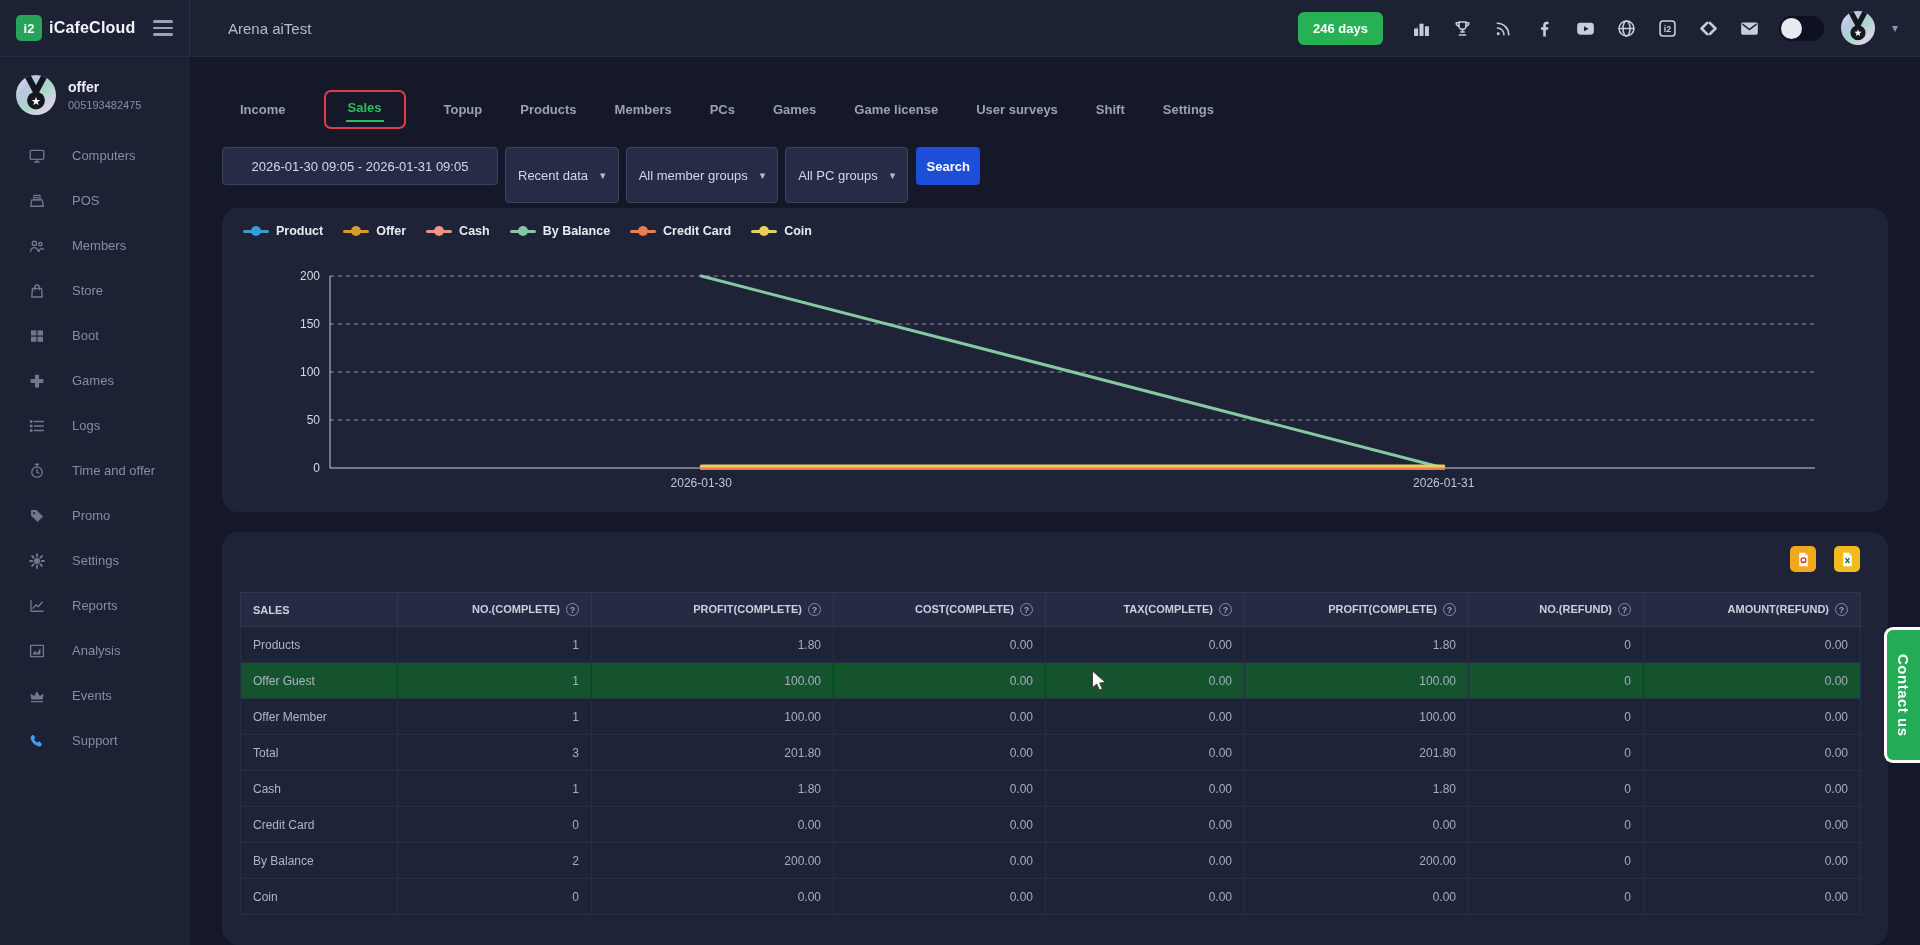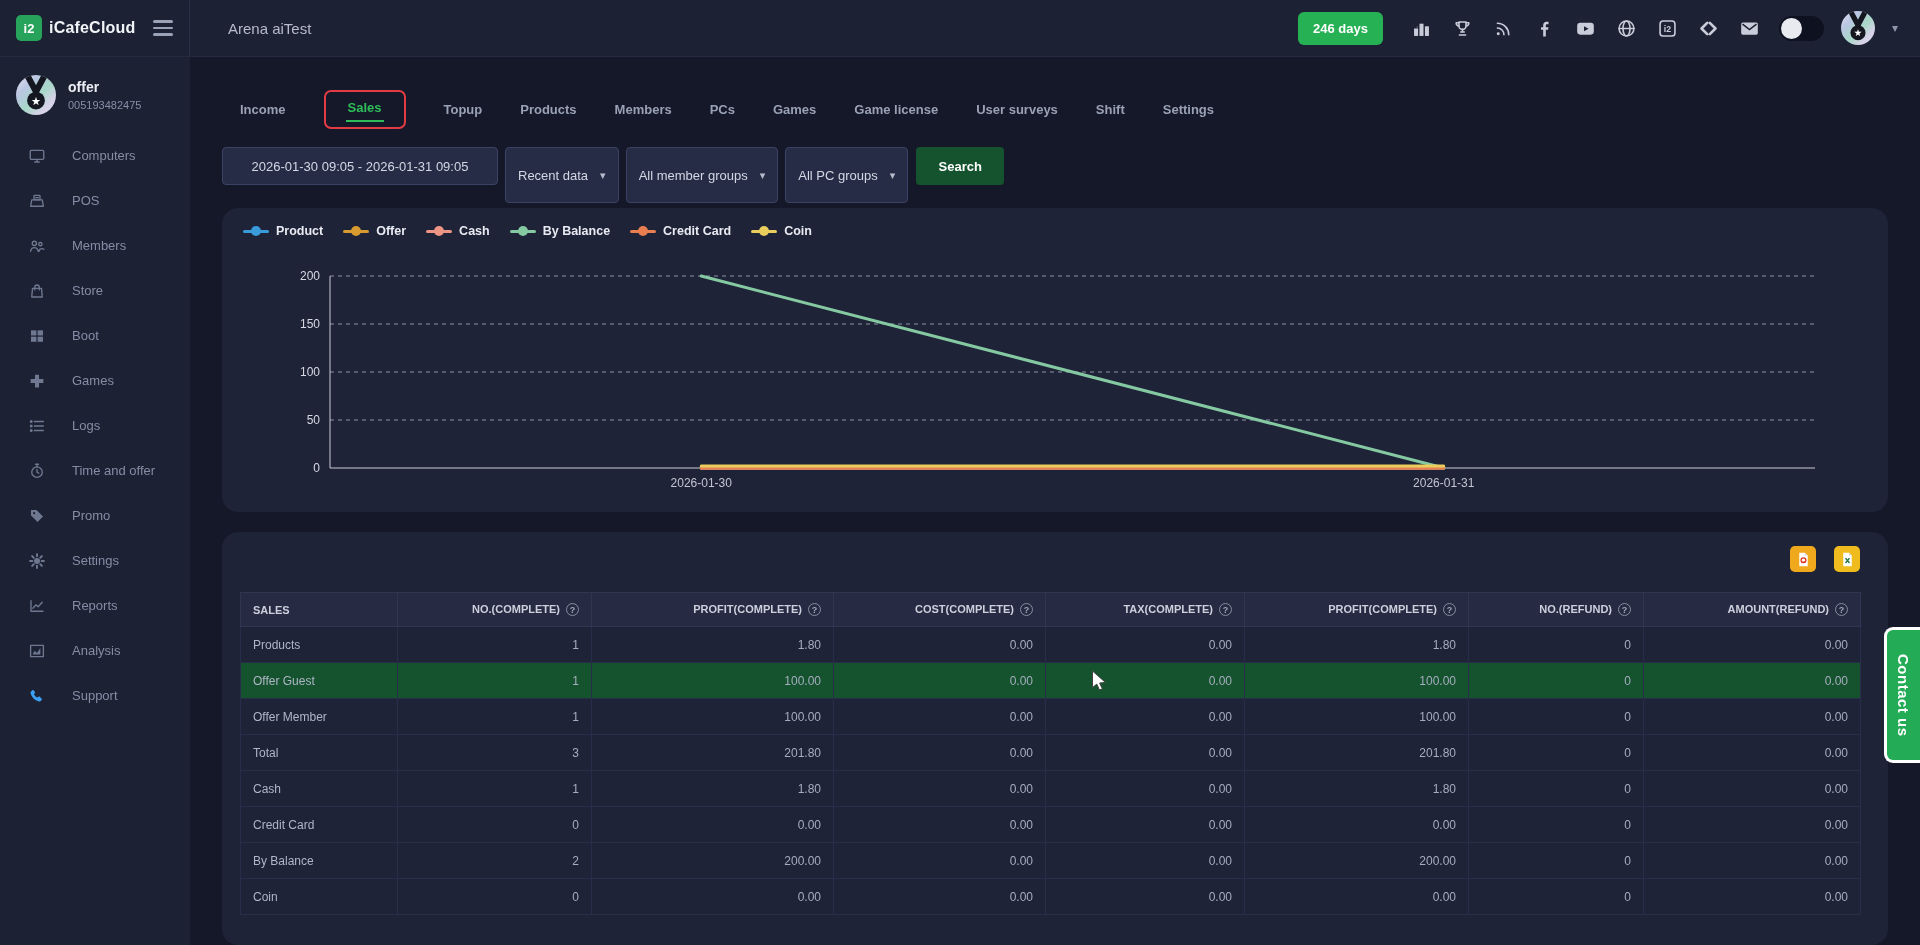--- a/index.html
+++ b/index.html
@@ -51,21 +51,21 @@
   .tab { cursor:pointer; padding:6px 0; }
   .tab.active { color:#2ebd59; border:2px solid #e23b43; border-radius:7px;
     padding:8px 22px 12px; position:relative; }
   .tab.active::after { content:""; position:absolute; left:20px; right:20px; bottom:5px; height:2px; background:#2ebd59; }
   .filters { position:absolute; left:32px; top:90px; display:flex; gap:7px; }
   .date-input { width:276px; height:38px; background:#272c46; border:1px solid #3c4263; border-radius:4px;
     color:#d3d7e4; font-size:13px; display:flex; align-items:center; justify-content:center; cursor:text; }
   .select { height:56px; background:#272c46; border:1px solid #3c4263; border-radius:4px;
     color:#d3d7e4; font-size:13px; display:flex; align-items:center; padding:0 12px; gap:12px; cursor:pointer; }
   .select .chev { font-size:11px; color:#b6bbc9; }
-  .search-btn { width:88px; height:38px; background:#14532d; border:none; border-radius:4px; margin-left:1px;
+  .search-btn { width:64px; height:38px; background:#1d4ed8; border:none; border-radius:4px; margin-left:1px;
     color:#fff; font-size:13px; font-weight:bold; cursor:pointer; font-family:"Liberation Sans",sans-serif; }
   .card { position:absolute; left:32px; width:1666px; background:#1e2337; border-radius:16px; }
   .chart-card { top:151px; height:304px; }
   .table-card { top:475px; height:413px; }
   .legend { position:absolute; left:21px; top:16px; display:flex; gap:20px; align-items:center;
     font-size:12.5px; font-weight:bold; color:#e9ebf2; z-index:2; }
   .legend-item { display:flex; align-items:center; gap:7px; cursor:pointer; }
   .mline { position:relative; width:26px; height:3px; border-radius:2px; }
   .mdot { position:absolute; left:8px; top:-3.5px; width:10px; height:10px; border-radius:50%; }
   .export-row { position:absolute; right:28px; top:14px; display:flex; gap:18px; }
@@ -301,20 +301,29 @@
         <span class="nav-icon">
           <svg viewBox="0 0 24 24" fill="none" stroke="currentColor" stroke-width="1.8" stroke-linecap="round" stroke-linejoin="round">
             <rect x="3.5" y="4.5" width="17" height="15"></rect>
             <path d="M6 16.5l3-5 3 3 4.5-6.5v8.5z" fill="currentColor" stroke="none"></path>
           </svg>
         </span>
         <span>Analysis</span>
       </div>
       <div class="nav-item">
         <span class="nav-icon">
+          <svg viewBox="0 0 24 24" fill="none" stroke="currentColor" stroke-width="1.8" stroke-linecap="round" stroke-linejoin="round">
+            <path d="M4.5 16.5l-1.2-8 4.9 3.4L12 5.8l3.8 6.1 4.9-3.4-1.2 8z" fill="currentColor" stroke="none"></path>
+            <path d="M4.5 19.5h15"></path>
+          </svg>
+        </span>
+        <span>Events</span>
+      </div>
+      <div class="nav-item">
+        <span class="nav-icon">
           <svg viewBox="0 0 24 24">
             <path d="M6.6 3.8l2.6 2.5c.4.4.5 1 .1 1.5L8 9.6c.9 2 2.5 3.6 4.4 4.5l1.8-1.3c.5-.3 1.1-.3 1.5.1l2.5 2.6c.5.5.5 1.3 0 1.8l-1.7 1.6c-.5.5-1.2.7-1.9.5-6-1.7-9.7-5.4-11.3-11.3-.2-.7 0-1.4.5-1.9l1.6-1.7c.5-.5 1.4-.5 1.9 0z" fill="#3b9ff3"></path>
           </svg>
         </span>
         <span>Support</span>
       </div>
     </div>
 </div>
 
 <div class="main">

